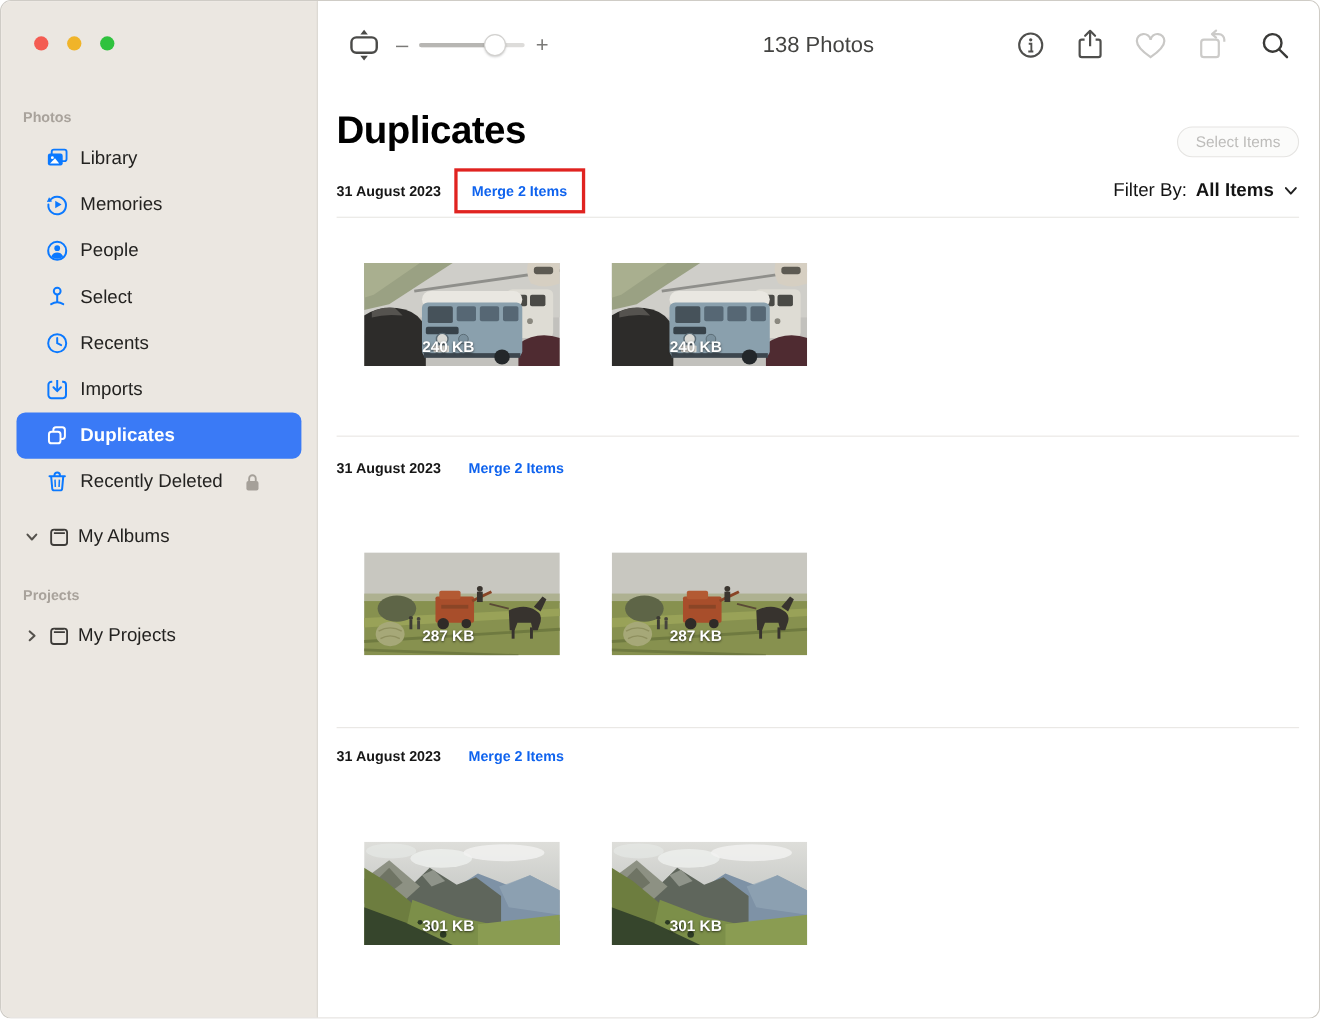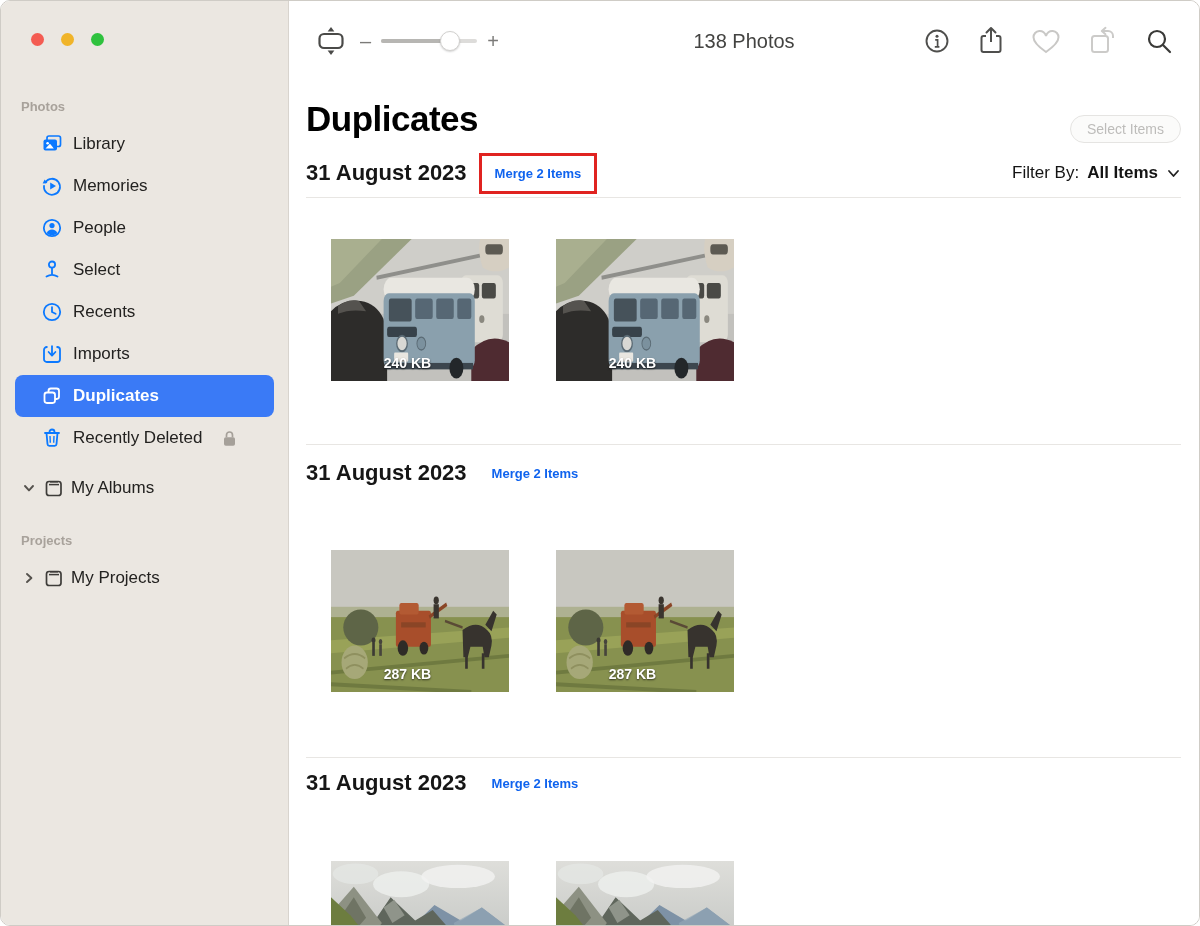--- a/index.html
+++ b/index.html
@@ -80,41 +80,41 @@
     position:absolute; right:0; top:18px;
     font-size:14px; color:#bdbcba;
     background:#fbfbfa; border:1px solid #e5e4e2; border-radius:17px;
     padding:5px 16px; font-family:inherit;
   }
 
   .group-header { display:flex; align-items:center; }
   .gh-1 { margin-top:6px; height:48px; }
   .gh-2 { margin-top:17px; height:22px; }
   .gh-3 { margin-top:14px; height:22px; }
-  .g-date { font-size:22px; font-weight:700; color:#161616; }
+  .g-date { font-size:13px; font-weight:700; color:#161616; }
   .merge-link { font-size:13px; font-weight:700; color:var(--link_blue,#0f63ee); text-decoration:none; }
   .merge-wrap { margin-left:25px; display:inline-flex; }
   .merge-wrap.boxed {
     margin-left:12px; border:3px solid var(--annotation_red,#e02320);
     padding:10px 13px;
   }
   .filter { margin-left:auto; display:flex; align-items:center; gap:8px; font-size:17px; color:#141414; cursor:default; }
   .filter .f-val { font-weight:700; }
   .filter .chev { display:flex; color:#222; }
 
   .divider { border-top:1px solid #e8e6e3; height:0; }
   .dv-1 { margin-top:0; }
   .dv-2 { margin-top:63px; }
   .dv-3 { margin-top:65px; }
 
   .thumb-row { display:flex; gap:22px; }
   .tr-1 { margin-top:41px; }
   .tr-2 { margin-top:66px; }
   .tr-3 { margin-top:67px; }
-  .thumb { width:203px; height:142px; position:relative; overflow:hidden; cursor:pointer;padding-left:25px; }
+  .thumb { width:203px; height:94px; position:relative; overflow:hidden; cursor:pointer;padding-left:25px; }
   .thumb svg.scene { width:100%; height:100%; display:block; }
   .size-badge {
     position:absolute; left:0; right:0; bottom:10px; text-align:center;
     color:#ffffff; font-size:14px; font-weight:700;
     text-shadow:0 1px 2px rgba(0,0,0,.65);
   }
 </style>
 </head>
 <body>
 

